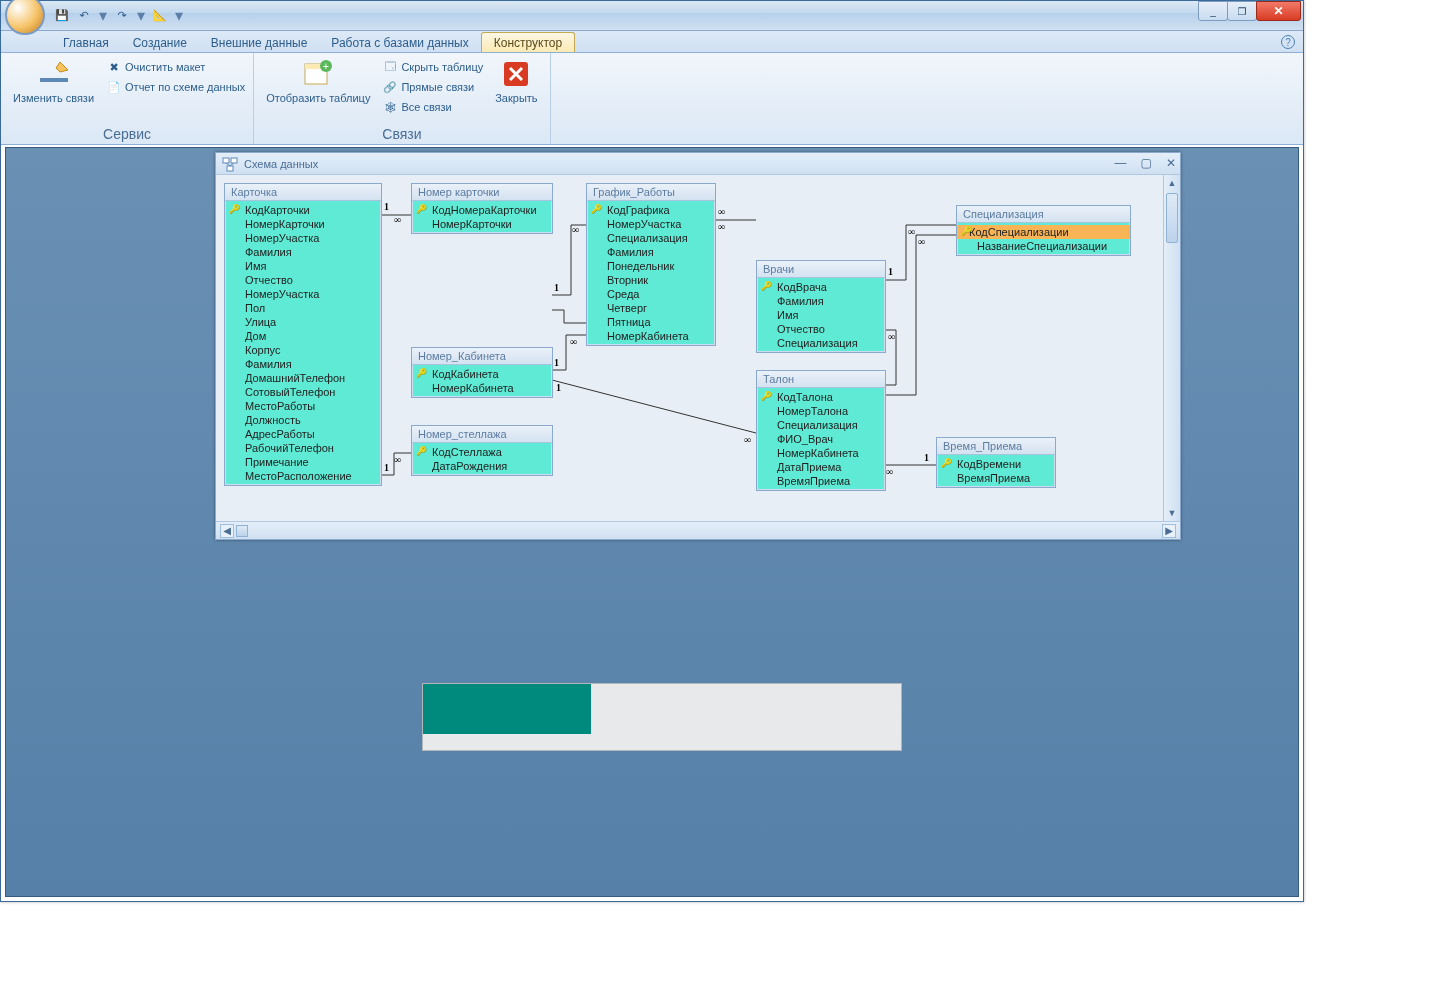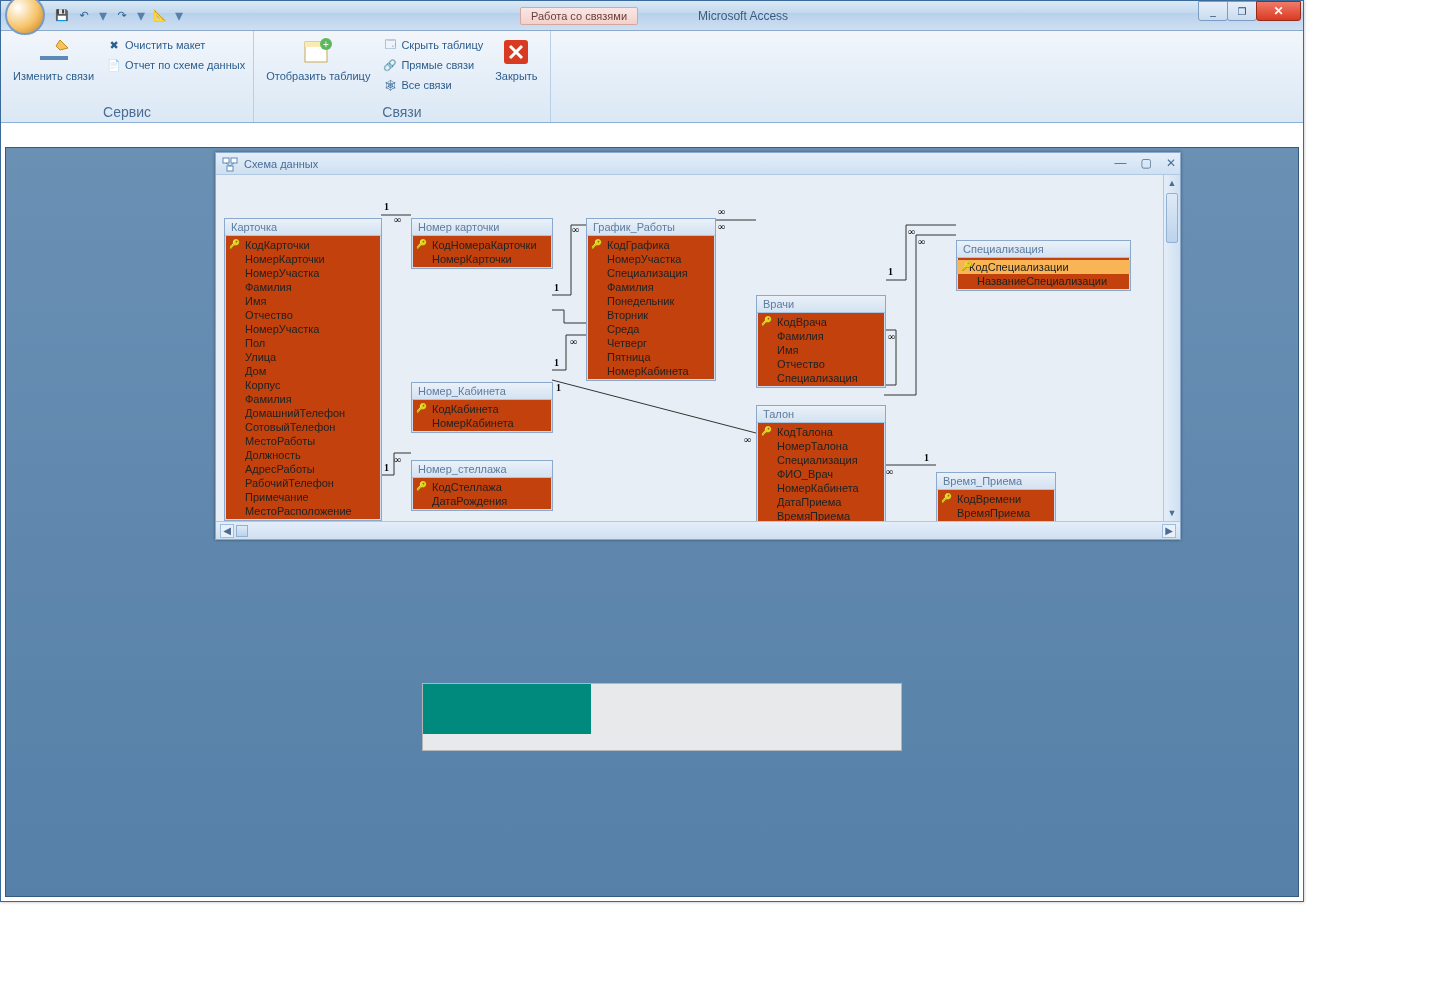--- a/index.html
+++ b/index.html
@@ -49,21 +49,21 @@
 .child-ctrls span { cursor:default; }
 .child-canvas { position:relative; width:100%; height:346px; background:#e8eef5; overflow:hidden; }
 .child-scroll { height:18px; background:linear-gradient(#e4eef9,#d0e0f1); border-top:1px solid #b0c8e0; display:flex; align-items:center; padding:0 4px; font-size:10px; color:#4a6d94; position:relative;}
 .child-scroll .arrow { width:14px; height:14px; border:1px solid #9fbedd; background:#e8f0f9; text-align:center; line-height:12px;}
 .child-scroll .arrow.right { position:absolute; right:4px;}
 .v-scrollbar { position:absolute; right:0; top:22px; width:17px; bottom:18px; background:linear-gradient(90deg,#e4eef9,#d0e0f1); border-left:1px solid #b0c8e0;}
 .v-scrollbar .thumb { position:absolute; top:18px; left:2px; right:2px; height:50px; background:linear-gradient(#dfeaf6,#bcd3eb); border:1px solid #8fb2d5; border-radius:2px;}
 .v-scrollbar .arr { height:16px; text-align:center; font-size:9px; color:#4a6d94; line-height:16px;}
 
 
-.tbl { position:absolute; background:#c2410c; border:1px solid #8aa9cc; font-size:11px; box-shadow:0 0 0 1px #cddcee inset;margin-top:35px; }
+.tbl { position:absolute; background:#5eead4; border:1px solid #8aa9cc; font-size:11px; box-shadow:0 0 0 1px #cddcee inset; }
 .tbl-head { background:linear-gradient(#eaf1f9,#d4e2f1); border-bottom:1px solid #aac3df; padding:2px 6px; color:#5c7ca0; font-weight:normal; }
 .tbl-body { padding:2px 0; }
 .fld { padding:1px 8px 1px 20px; white-space:nowrap; position:relative; color:#222;}
 .fld.key::before { content:"🔑"; position:absolute; left:4px; top:1px; font-size:9px; filter:hue-rotate(10deg); }
 .fld.key { padding-left:20px; }
 .fld.selected { background:#f8b455;padding-left:12px; }
 
 
 svg.rel { position:absolute; left:0; top:0; width:100%; height:100%; pointer-events:none; }
 .rel-label { font-size:10px; font-weight:bold; fill:#000; font-family:"Segoe UI"; }
@@ -78,32 +78,35 @@
     <div class="office-btn"></div>
     <div class="qat">
       <span class="qat-icon">💾</span>
       <span class="qat-icon">↶</span>
       <span class="qat-sep">▾</span>
       <span class="qat-icon">↷</span>
       <span class="qat-sep">▾</span>
       <span class="qat-icon">📐</span>
       <span class="qat-sep">▾</span>
     </div>
-    <div class="title-text-area">
-      <span class="tool-context-tab">Работа со связями</span>
-      <span class="app-title">Microsoft Access</span>
-      <span style="width:120px;"></span>
-    </div>
     <div class="win-controls">
       <div class="win-btn">_</div>
       <div class="win-btn">❐</div>
       <div class="win-btn win-close">✕</div>
     </div>
   </div>
 
+  <div class="ribbon-tabs">
+    <div class="tab">Главная</div>
+    <div class="tab">Создание</div>
+    <div class="tab">Внешние данные</div>
+    <div class="tab">Работа с базами данных</div>
+    <div class="tab active">Конструктор</div>
+    <div class="help-icon">?</div>
+  </div>
 
   <div class="ribbon">
     <div class="ribbon-group">
       <div class="ribbon-group-body">
         <div class="big-btn">
           <div class="big-icon">
             <svg width="32" height="32">
                 <rect x="2" y="20" width="28" height="4" fill="#5c89b6"></rect>
                 <path d="M22 4 L30 12 L22 14 L18 10 Z" fill="#f6c45a" stroke="#c28a1f"></path>
               </svg>

